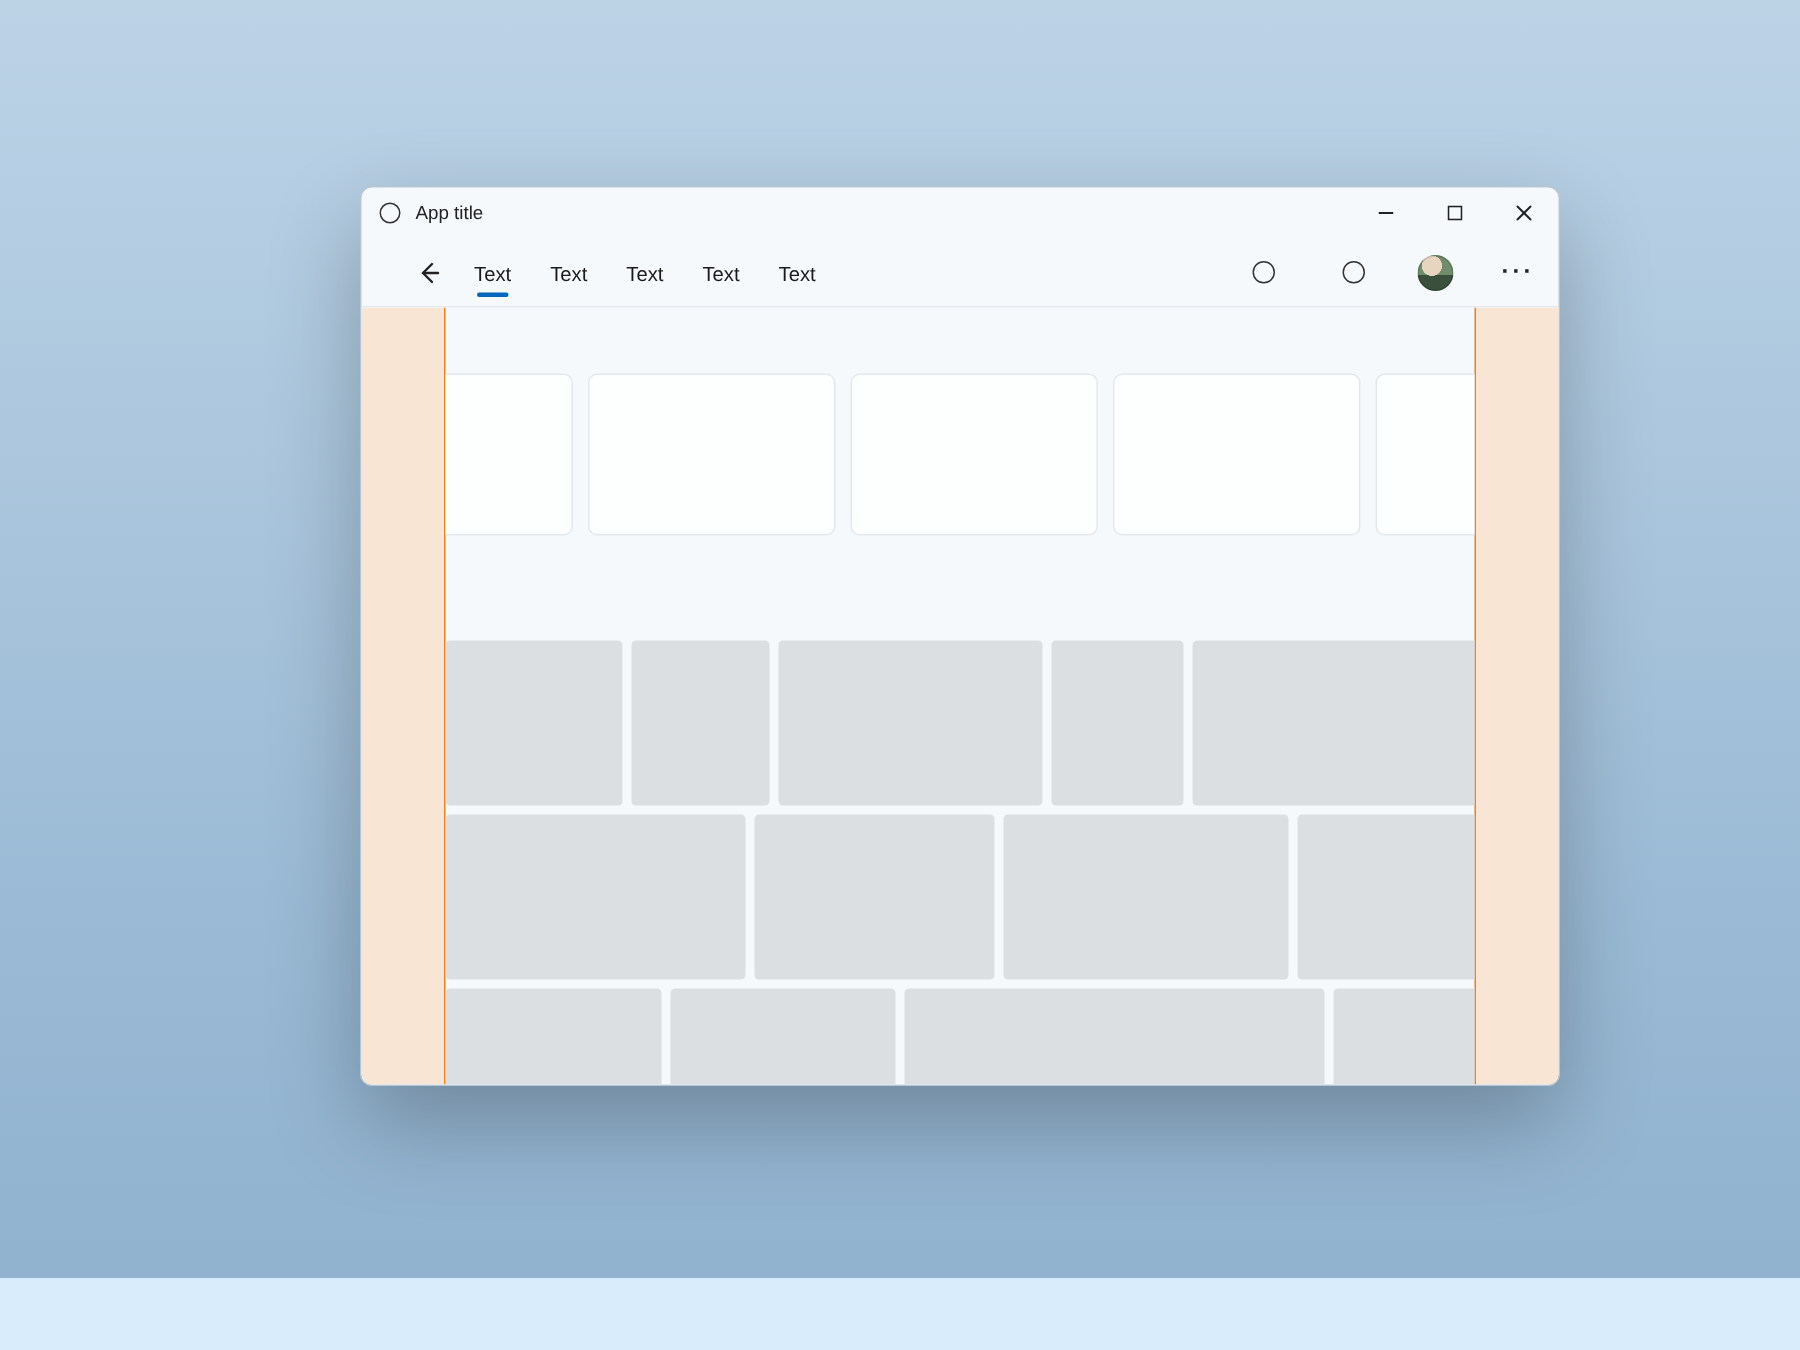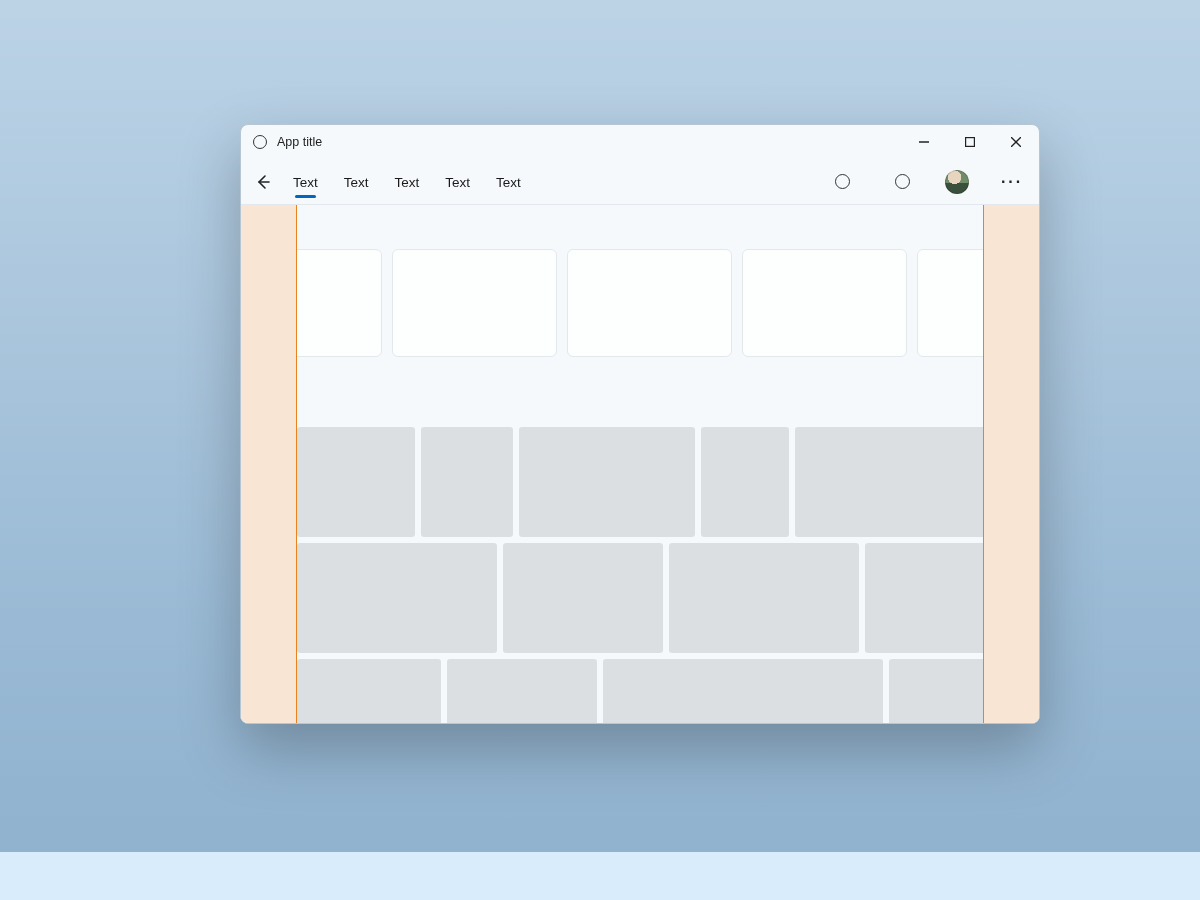--- a/index.html
+++ b/index.html
@@ -34,21 +34,21 @@
     font-size: 12.5px; color: #222;
   }
   .titlebar .app-icon { width:14px; height:14px; border:1.6px solid #333; border-radius:50%; margin-right:10px; }
   .titlebar .spacer { flex:1; }
   .caption-btn { width:46px; height:34px; display:flex; align-items:center; justify-content:center; color:#222;}
 
   
   .cmdbar {
     height: 46px; flex: 0 0 46px;
     display: flex; align-items: center;
-    padding-left: 6px;
+    padding-left: 29px;
     border-bottom: 1px solid #e2e8ee;
   }
   .back-btn { width:32px; height:32px; display:flex; align-items:center; justify-content:center; border-radius:4px; }
   .tabs { display:flex; gap:26px; margin-left:14px; }
   .tab { font-size:13.5px; color:#1a1a1a; padding:12px 0 10px; position:relative; cursor:default; }
   .tab.active::after {
     content:""; position:absolute; left:2px; right:2px; bottom:2px;
     height:3px; background:#0067c0; border-radius:2px;
   }
   .cmdbar .spacer { flex:1; }

